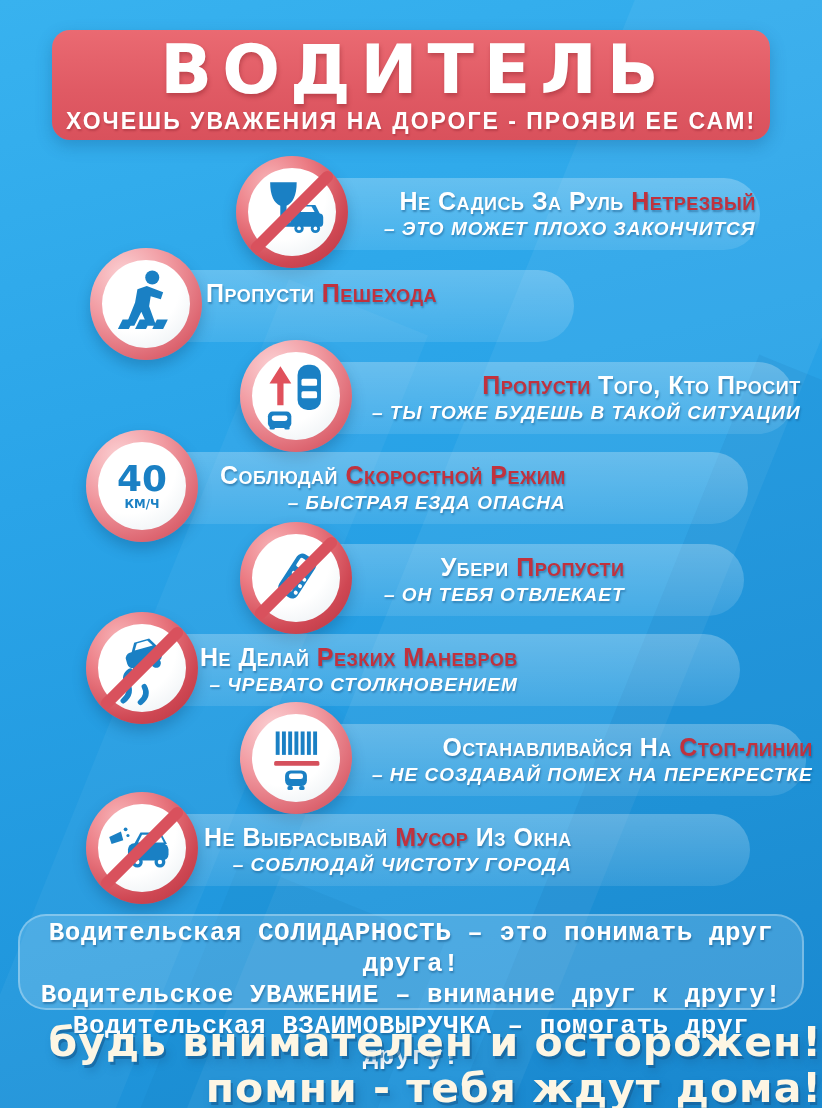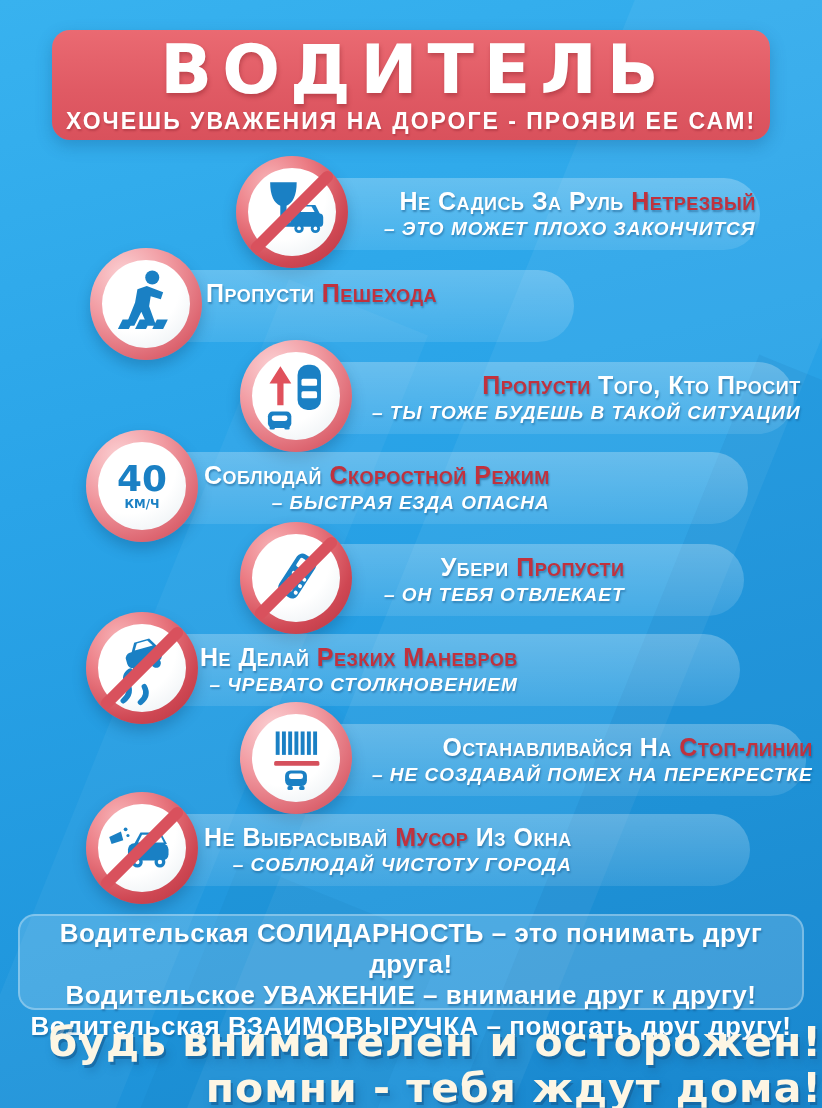--- a/index.html
+++ b/index.html
@@ -56,21 +56,21 @@
   .sign-pink { background:radial-gradient(circle at 30% 24%,#fbd0d3 0%,#f19aa1 40%,#dd6671 75%,#c24955 100%); }
   .sign-inner { position:absolute; left:12px; top:12px; right:12px; bottom:12px;
     border-radius:50%; background:radial-gradient(circle at 35% 28%,#ffffff 55%,#e7edf1 100%); }
   .glyph { position:absolute; left:17px; top:17px; width:78px; height:78px; }
   .slash { position:absolute; left:4px; top:4px; width:104px; height:104px; }
 
   
   .solidarity {
     position:absolute; left:18px; top:914px; width:786px; height:96px;
     background:rgba(255,255,255,.16); border:2px solid rgba(255,255,255,.30);
-    border-radius:17px; text-align:center; color:#fff;
+    border-radius:28px; text-align:center; color:#fff;font-family:Liberation Mono, monospace;
   }
   .solidarity div {
     font-weight:bold; font-size:26px; line-height:31px; letter-spacing:.5px;
     text-shadow:1px 2px 2px rgba(12,70,120,.45);
   }
   .solidarity { padding-top:0; box-sizing:border-box; }
   .solidarity div:first-child { margin-top:2px; }
 
   
   .footer-line { position:absolute; width:100%; text-align:right;
@@ -159,21 +159,21 @@
   </div>
 
   <div class="band" style="left:140px;top:452px;width:608px;"></div>
   <div class="sign sign-pink" style="left:86px;top:430px;">
     <div class="sign-inner"></div>
     <svg class="glyph" viewBox="0 0 100 100">
       <text x="50" y="56" font-size="46" font-weight="bold" text-anchor="middle" fill="#1a80c4" font-family="DejaVu Sans, sans-serif">40</text>
       <text x="50" y="78" font-size="15" font-weight="bold" text-anchor="middle" fill="#1a80c4" font-family="DejaVu Sans, sans-serif">КМ/Ч</text>
     </svg>
   </div>
-  <div class="rule-text" style="left:204px;top:460px;">
+  <div class="rule-text" style="left:220px;top:460px;">
     <div class="rule-title"><span>Соблюдай </span><span class="accent">Скоростной Режим</span></div>
     <div class="rule-note">– БЫСТРАЯ ЕЗДА ОПАСНА</div>
   </div>
 
   <div class="band" style="left:294px;top:544px;width:450px;"></div>
   <div class="sign sign-red" style="left:240px;top:522px;">
     <div class="sign-inner"></div>
     <svg class="glyph" viewBox="0 0 100 100">
       <g transform="rotate(33 50 50)">
         <rect x="56" y="6" width="6" height="14" rx="3" fill="#1a80c4"></rect>

